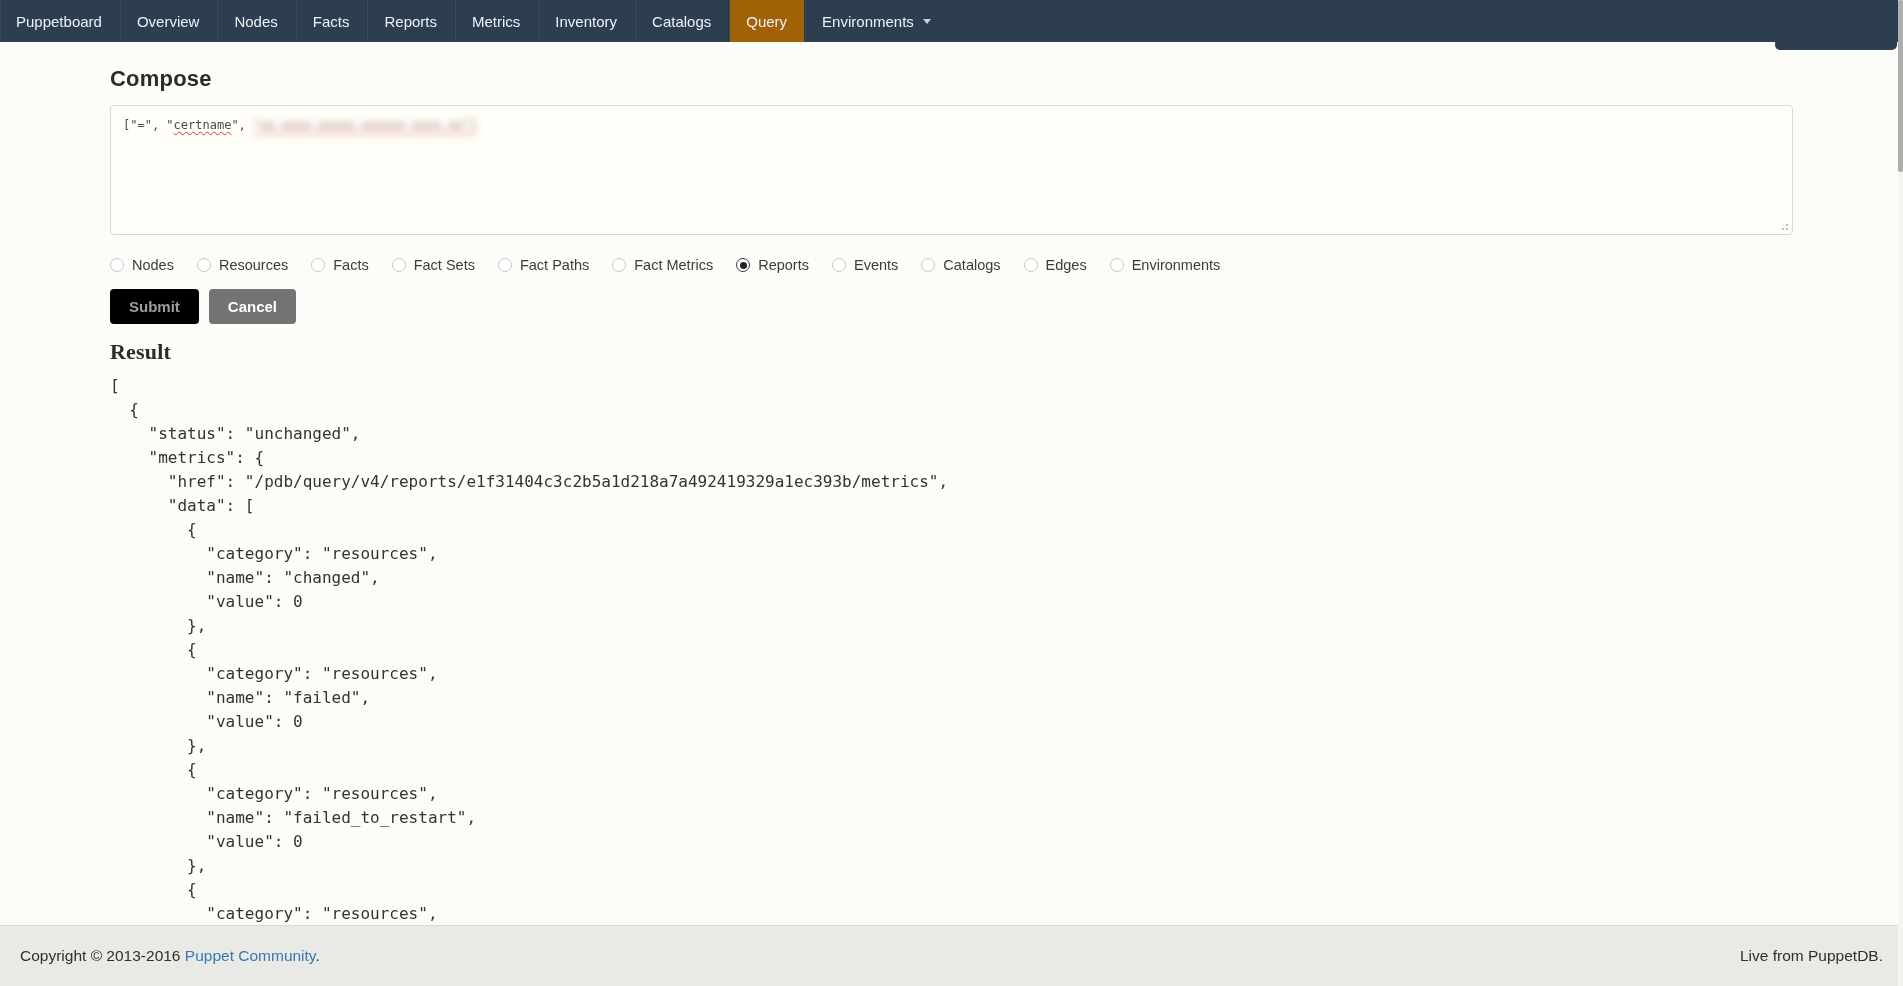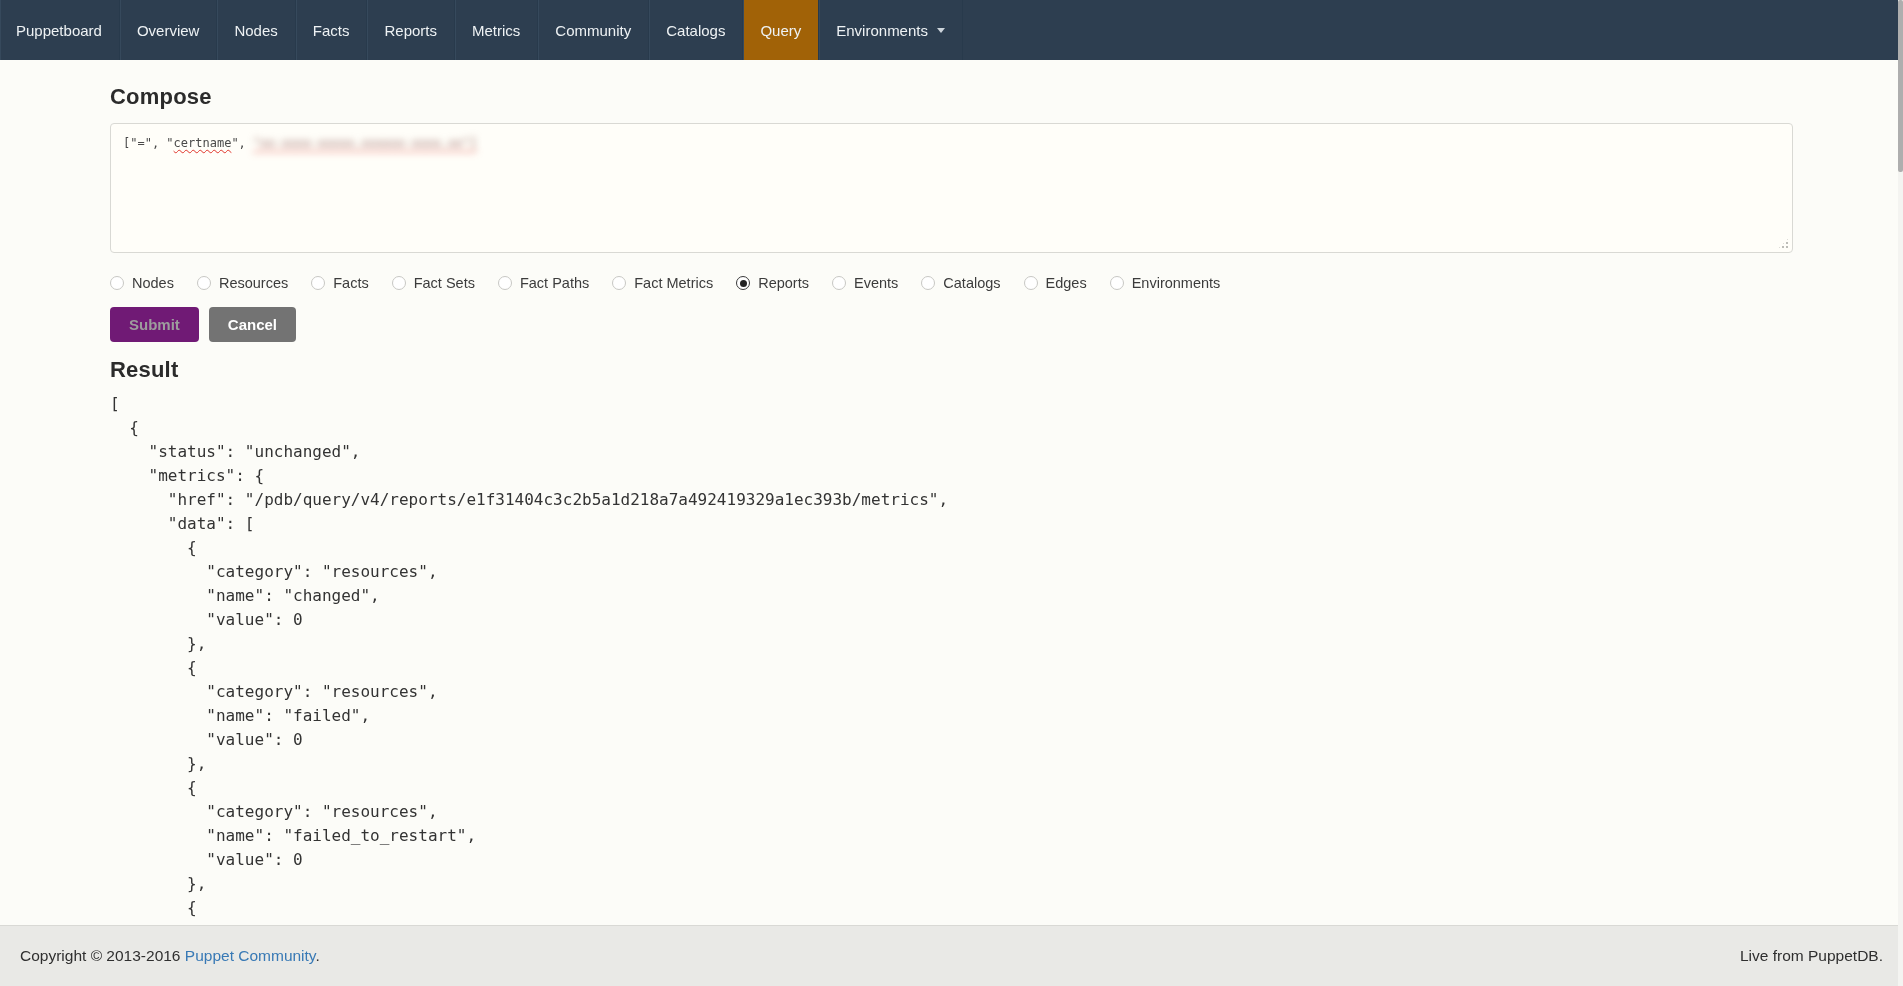--- a/index.html
+++ b/index.html
@@ -7,21 +7,21 @@
   body {
     font-family: "Liberation Sans", sans-serif;
     background: #fcfcf8;
     position: relative;
     overflow: hidden;
     color: #333;
   }
 
   
   .navbar {
-    height: 60px;
+    height: 42px;
     background: #2d3e50;
     display: flex;
     align-items: stretch;
     position: relative;
     z-index: 5;
   }
   .nav-item {
     display: flex;
     align-items: center;
     padding: 0 17px;
@@ -156,25 +156,25 @@
   .btn-row { margin-top: 16px; display: flex; }
   .btn {
     font-size: 15px;
     font-weight: bold;
     padding: 9px 19px;
     border: none;
     border-radius: 4px;
     cursor: pointer;
     font-family: "Liberation Sans", sans-serif;
   }
-  .btn-submit { background: #701a75; color: #9d9d9d; margin-right: 10px; }
+  .btn-submit { background: #000000; color: #9d9d9d; margin-right: 10px; }
   .btn-cancel { background: #737373; color: #ffffff; }
 
   
-  .result-title { margin: 15px 0 0; }
+  .result-title { margin: 15px 0 0; font-family: Liberation Serif, serif; }
   pre.result-json {
     margin-top: 9px;
     font-family: "DejaVu Sans Mono", monospace;
     font-size: 16px;
     line-height: 24px;
     color: #333;
     white-space: pre;
   }
 
   
@@ -210,21 +210,21 @@
   <div class="nav-item">
       <span>Facts</span>
     </div>
   <div class="nav-item">
       <span>Reports</span>
     </div>
   <div class="nav-item">
       <span>Metrics</span>
     </div>
   <div class="nav-item">
-      <span>Community</span>
+      <span>Inventory</span>
     </div>
   <div class="nav-item">
       <span>Catalogs</span>
     </div>
   <div class="nav-item active">
       <span>Query</span>
     </div>
   <div class="nav-item">
     <span>Environments</span>
     <span class="caret-down"></span>

